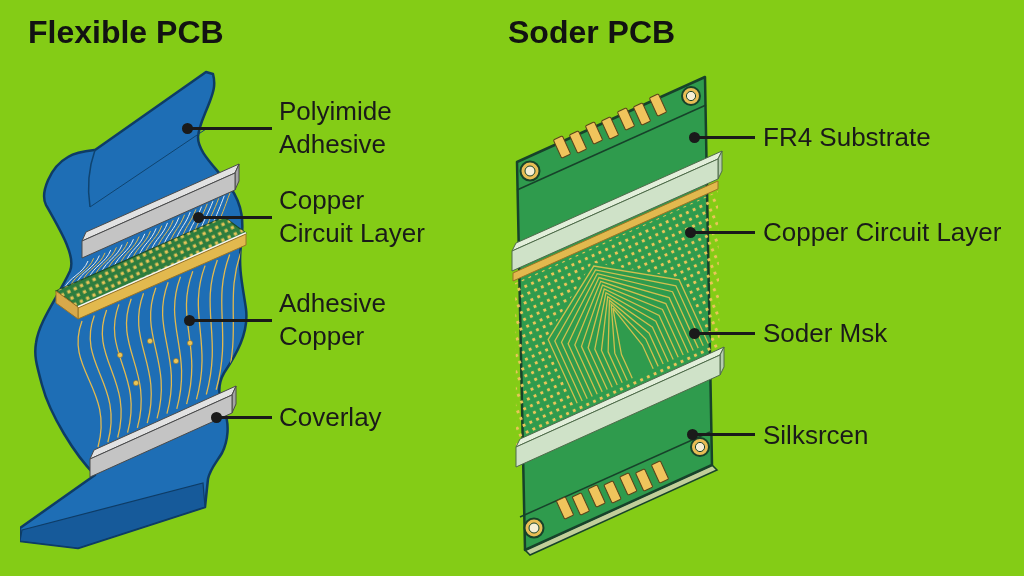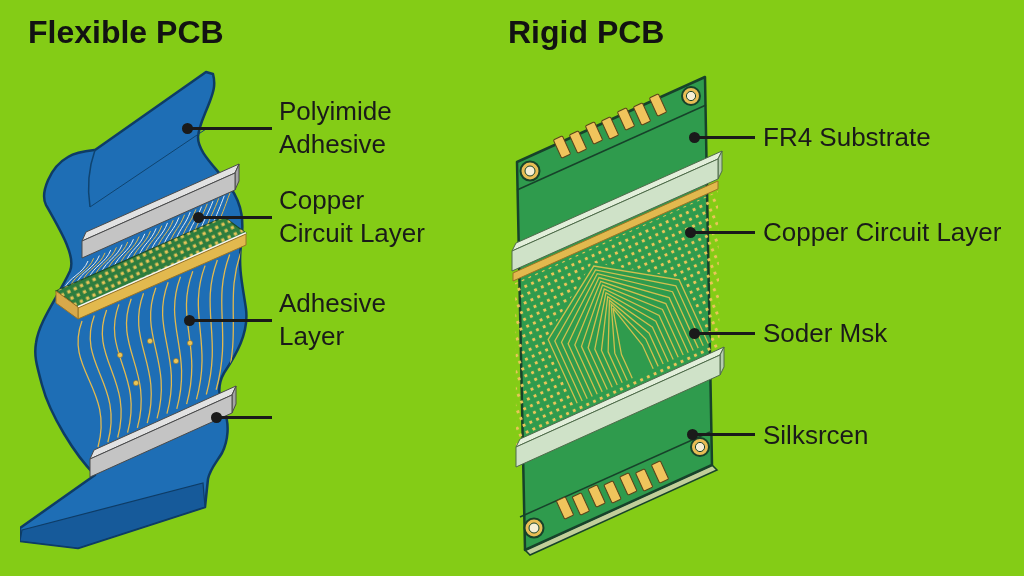--- a/index.html
+++ b/index.html
@@ -23,21 +23,21 @@
     border-radius:50%;background:#1a1a1a;
   }
   svg{position:absolute;}
 </style>
 </head>
 <body>
 
 <div class="stage">
 
   <div class="title" style="left:28px;top:14px">Flexible PCB</div>
-  <div class="title" style="left:508px;top:14px">Rigid PCB</div>
+  <div class="title" style="left:508px;top:14px">Soder PCB</div>
 
   <svg style="left:20px;top:55px" width="250" height="510" viewBox="0 0 250 510">
     <defs>
       <path id="flexBodyPath" d="M 75,95 L 186,17 L 193,19
         C 196,30 193,38 190,46 C 184,62 179,70 178,82
         C 178,98 196,112 210,132 C 223,150 224,168 221,190
         C 218,214 223,232 226,254 C 229,278 216,300 204,318
         C 197,330 198,342 204,356 C 210,369 208,386 202,398
         C 196,408 190,414 188,424 L 185,452 L 58,493 L 0,486 L 0,473 L 75,420
         C 55,400 30,360 22,330 C 16,308 14,300 16,288
@@ -237,19 +237,20 @@
     </div>
   <div class="leader" style="left:694px;top:332px;width:61px">
       <span class="ldot"></span>
     </div>
   <div class="leader" style="left:692px;top:433px;width:63px">
       <span class="ldot"></span>
     </div>
 
   <div class="label" style="left:279px;top:95px;width:150px">Polyimide Adhesive</div>
   <div class="label" style="left:279px;top:184px;width:150px">Copper Circuit Layer</div>
-  <div class="label" style="left:279px;top:287px;width:150px">Adhesive Layer</div>
+  <div class="label" style="left:279px;top:287px;width:150px">Adhesive Copper</div>
+  <div class="label" style="left:279px;top:401px;width:150px">Coverlay</div>
 
   <div class="label" style="left:763px;top:121px;width:270px">FR4 Substrate</div>
   <div class="label" style="left:763px;top:216px;width:270px">Copper Circuit Layer</div>
   <div class="label" style="left:763px;top:317px;width:270px">Soder Msk</div>
   <div class="label" style="left:763px;top:419px;width:270px">Silksrcen</div>
 </div>
 
 </body></html>

